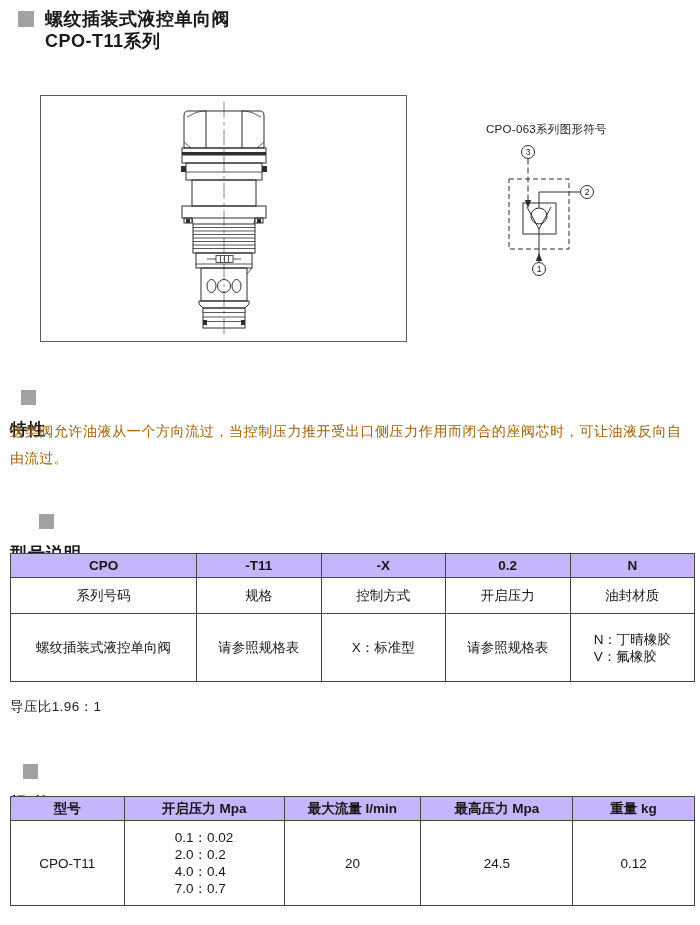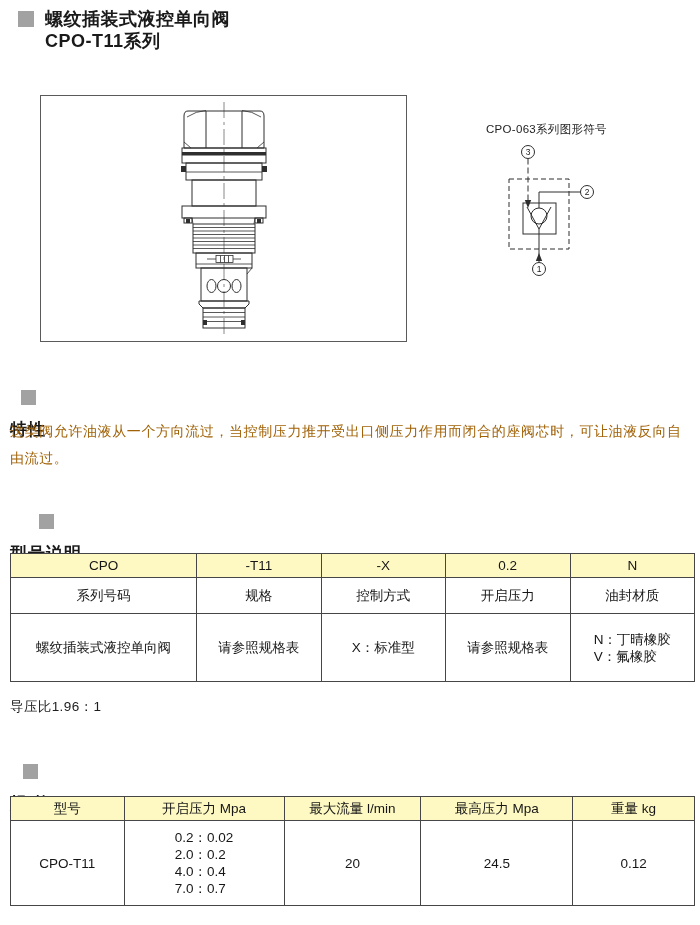--- a/index.html
+++ b/index.html
@@ -29,21 +29,21 @@
   .para { font-size:14px; line-height:27px; letter-spacing:0.6px; color:#a16207; }
 
   .note { font-size:13.5px; color:#1d1d1d; letter-spacing:0.4px; }
 
   
   table { border-collapse:collapse; width:685px; table-layout:fixed; }
   td {
     border:1.5px solid #464646; text-align:center; vertical-align:middle;
     font-size:13.5px; padding:0 2px; color:#161616;
   }
-  .gray td, td.gray { background:#fef9c3; }
+  .gray td, td.gray { background:#c4b5fd;font-weight:bold; }
   .lh { line-height:17px; }
   .left-block { display:inline-block; text-align:left; }
 
   svg { display:block; }
   .ln { stroke:#2e2e2e; stroke-width:1; fill:none; }
   .thin { stroke:#2e2e2e; stroke-width:0.8; fill:none; }
   .fill { fill:#2e2e2e; stroke:none; }
   .port-num { font-size:8.5px; fill:#1a1a1a; text-anchor:middle; font-family:"Liberation Sans","DejaVu Sans",sans-serif; }
 </style>
 </head>
@@ -221,21 +221,21 @@
     <td>型号</td>
     <td>开启压力 Mpa</td>
     <td>最大流量 l/min</td>
     <td>最高压力 Mpa</td>
     <td>重量 kg</td>
   </tr>
   <tr style="height:85px;">
     <td>CPO-T11</td>
     <td>
       <div class="left-block lh">
-        <div>0.2：0.02</div>
+        <div>0.1：0.02</div>
         <div>2.0：0.2</div>
         <div>4.0：0.4</div>
         <div>7.0：0.7</div>
       </div>
     </td>
     <td>20</td>
     <td>24.5</td>
     <td>0.12</td>
   </tr>
 </tbody>

